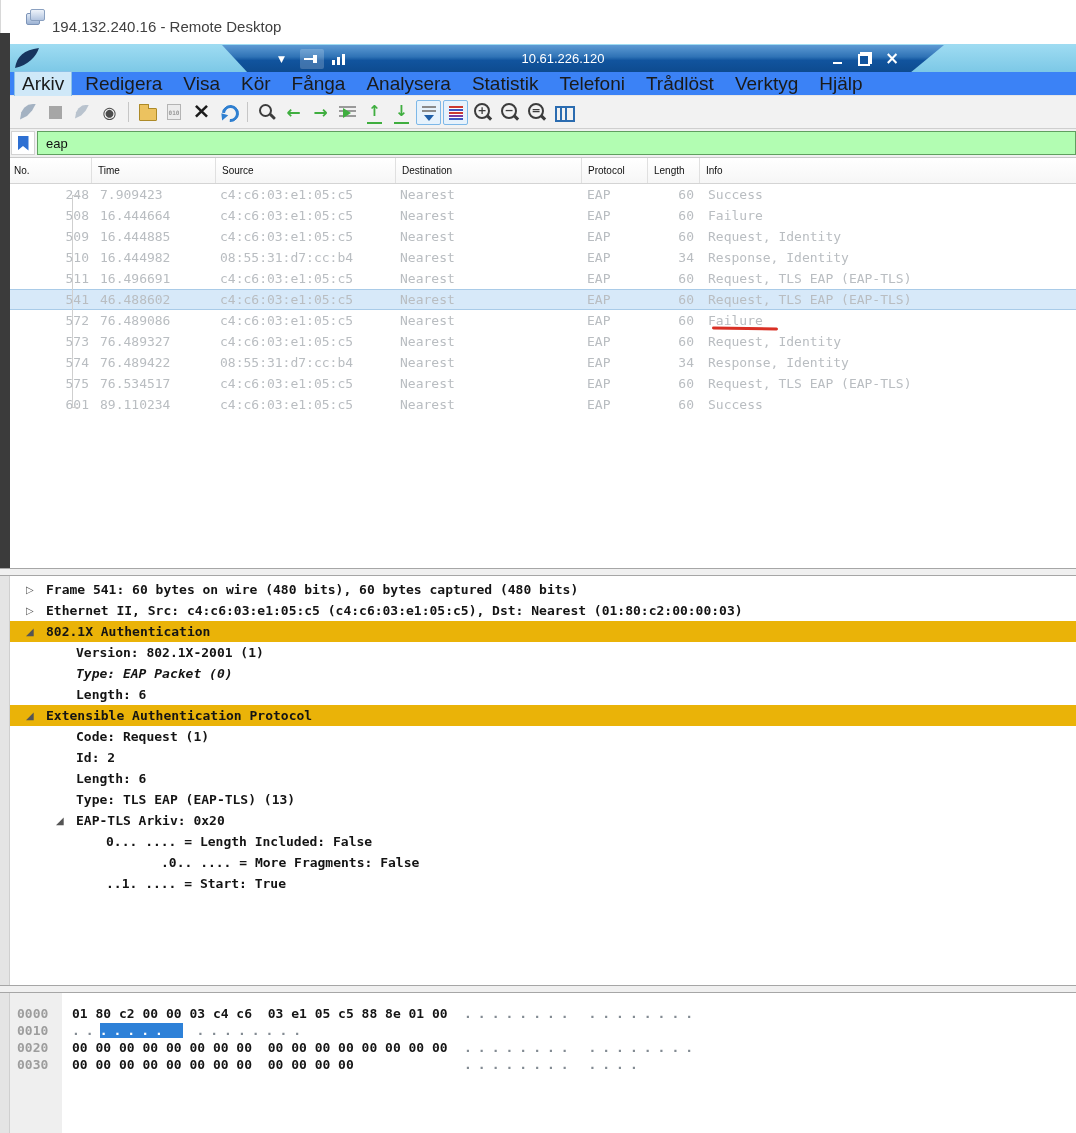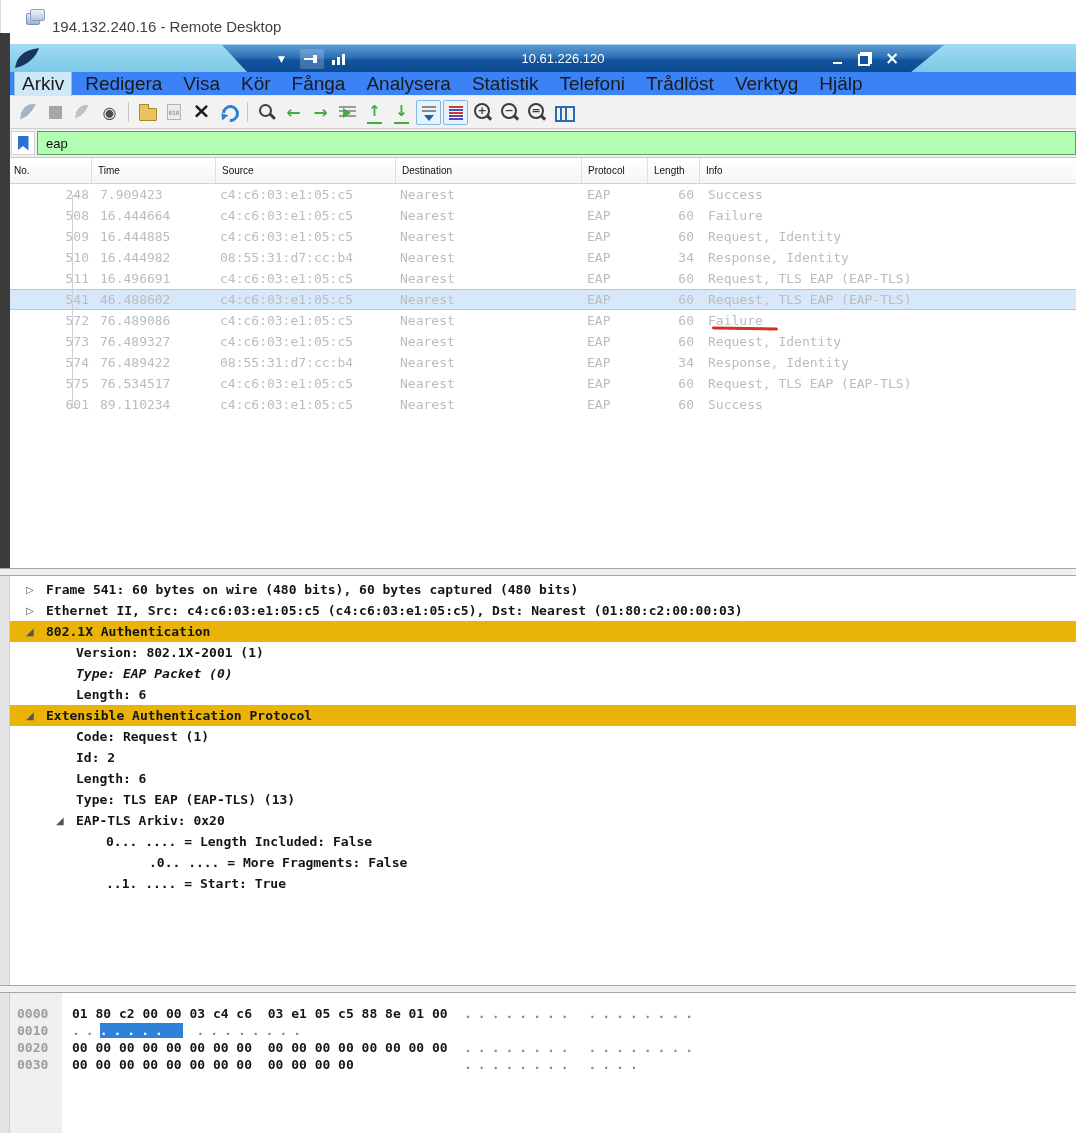--- a/index.html
+++ b/index.html
@@ -271,21 +271,21 @@
       <div class="dline" style="padding-left: 46px;"><span class="exp"></span><span>Version: 802.1X-2001 (1)</span></div>
       <div class="dline" style="padding-left: 46px; font-style: italic;"><span class="exp"></span><span>Type: EAP Packet (0)</span></div>
       <div class="dline" style="padding-left: 46px;"><span class="exp"></span><span>Length: 6</span></div>
       <div class="dline shaded" style="padding-left: 16px;"><span class="exp">◢</span><span>Extensible Authentication Protocol</span></div>
       <div class="dline" style="padding-left: 46px;"><span class="exp"></span><span>Code: Request (1)</span></div>
       <div class="dline" style="padding-left: 46px;"><span class="exp"></span><span>Id: 2</span></div>
       <div class="dline" style="padding-left: 46px;"><span class="exp"></span><span>Length: 6</span></div>
       <div class="dline" style="padding-left: 46px;"><span class="exp"></span><span>Type: TLS EAP (EAP-TLS) (13)</span></div>
       <div class="dline" style="padding-left: 46px;"><span class="exp">◢</span><span>EAP-TLS Arkiv: 0x20</span></div>
       <div class="dline" style="padding-left: 76px;"><span class="exp"></span><span>0... .... = Length Included: False</span></div>
-      <div class="dline" style="padding-left: 119px;"><span class="exp"></span><span>.0.. .... = More Fragments: False</span></div>
+      <div class="dline" style="padding-left: 119px; margin-left: 12px;"><span class="exp"></span><span>.0.. .... = More Fragments: False</span></div>
       <div class="dline" style="padding-left: 76px;"><span class="exp"></span><span>..1. .... = Start: True</span></div>
     </div>
 </div>
 
 <div class="abs pane-divider" style="top:985px;"></div>
 
 <div class="abs" id="hex-pane">
   <div class="hex-offcol"></div>
   <div id="hex-rows">
       <div class="hrow"><span class="hoff">0000</span><span class="hbytes"><span>01 80 c2 00 00 03 c4 c6  03 e1 05 c5 88 8e 01 00</span></span><span class="hascii"><span>........ ........</span></span></div>

